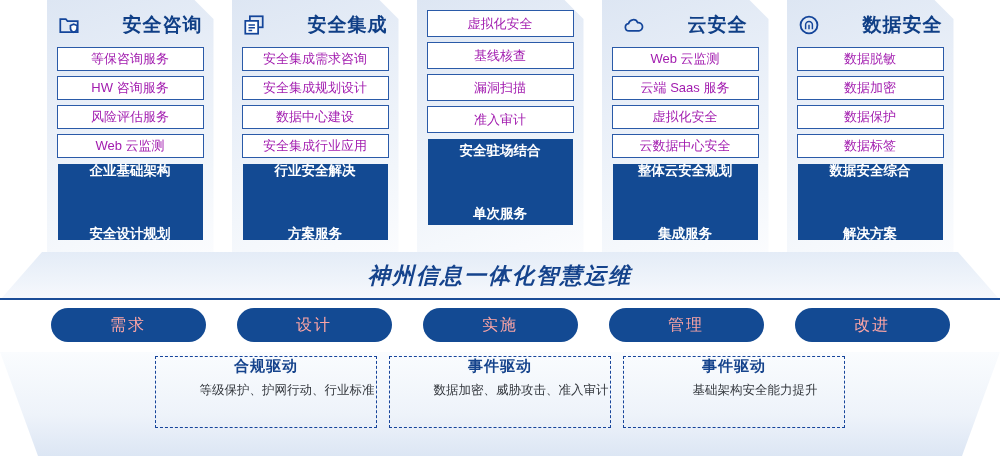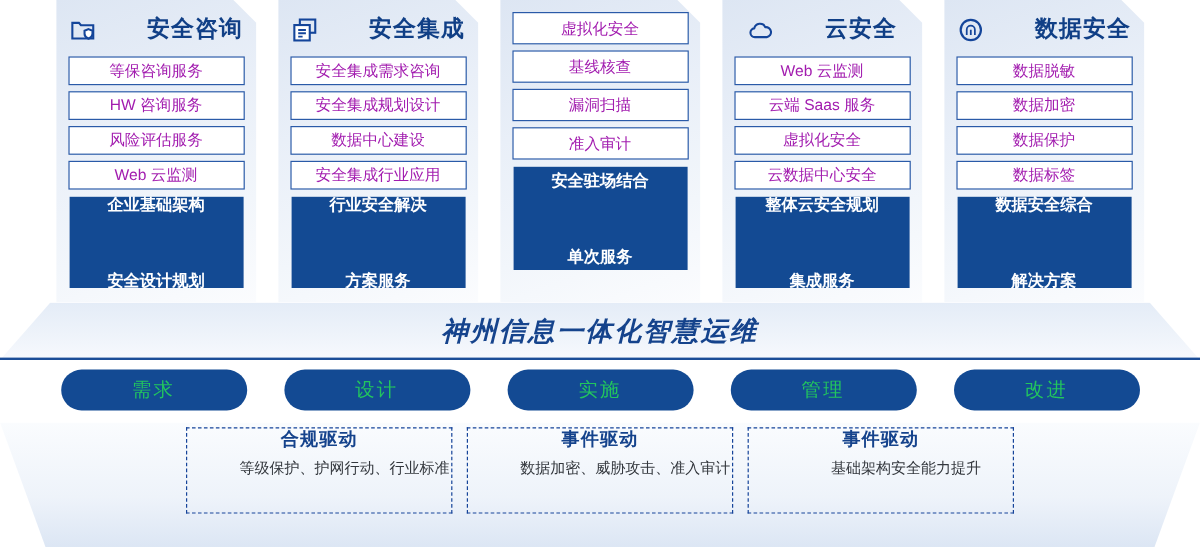--- a/index.html
+++ b/index.html
@@ -66,21 +66,21 @@
   }
 
   
   .pills{
     position:absolute;left:0;top:308px;width:1000px;height:42px;
     display:flex;justify-content:center;gap:31px;
   }
   .pill{
     width:155px;height:34px;border-radius:17px;background:#134a93;
     display:flex;align-items:center;justify-content:center;
-    color:#22c55e;font-size:16px;letter-spacing:2px;
+    color:#fca5a5;font-size:16px;letter-spacing:2px;
   }
 
   
   .bottom{
     position:absolute;left:0;top:352px;width:1000px;height:104px;
     background:linear-gradient(180deg,#fafcfe 0%,#eef3fa 60%,#dce6f4 100%);
     -webkit-clip-path:polygon(0 0, 1000px 0, 962px 100%, 38px 100%);
     clip-path:polygon(0 0, 1000px 0, 962px 100%, 38px 100%);
   }
   .bottom-inner{

